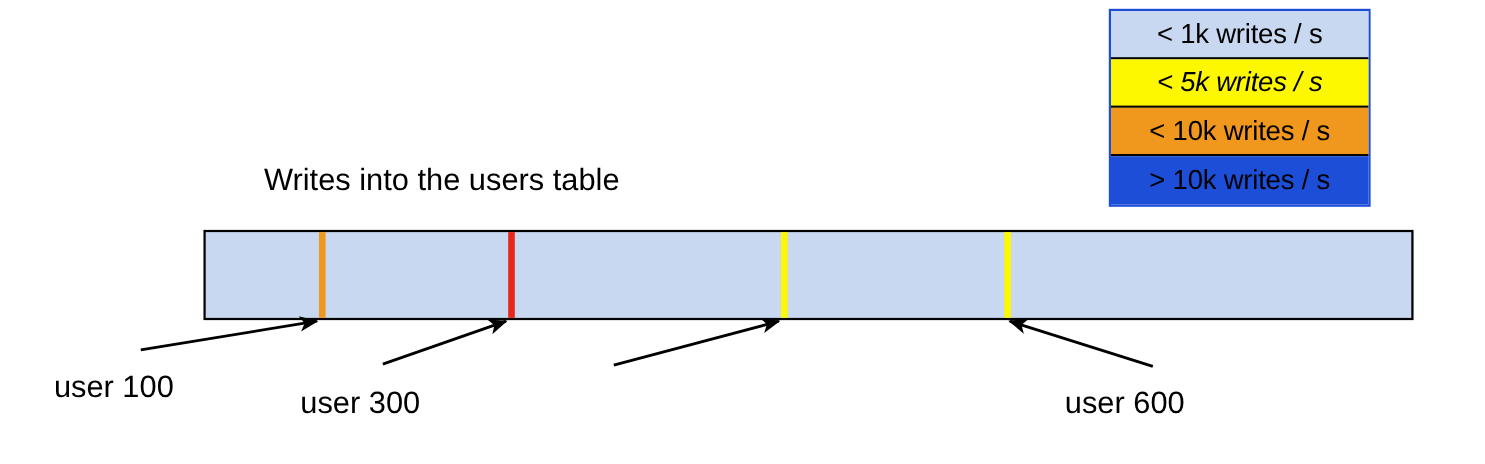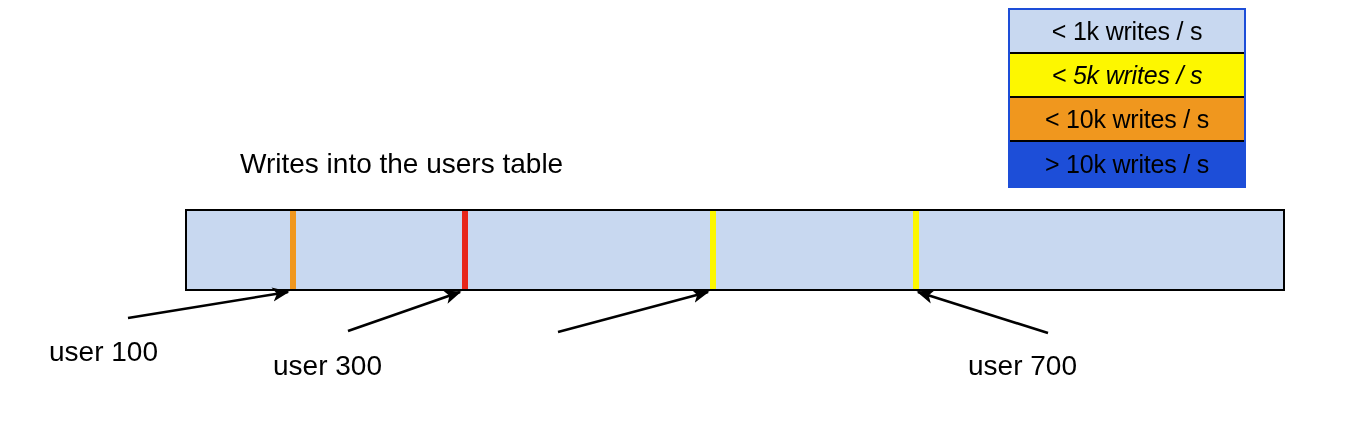--- a/index.html
+++ b/index.html
@@ -118,21 +118,21 @@
 
   <div id="bar" style="background: rgb(200, 216, 240); border-color: rgb(0, 0, 0);">
     <div class="bar-stripe" style="left: 103px; background: rgb(240, 151, 30);"></div>
     <div class="bar-stripe" style="left: 275px; background: rgb(232, 38, 26);"></div>
     <div class="bar-stripe" style="left: 523px; background: rgb(253, 247, 0);"></div>
     <div class="bar-stripe" style="left: 726px; background: rgb(253, 247, 0);"></div>
   </div>
 
   <div class="boundary-label" style="left: 49px; top: 338px;">user 100</div>
   <div class="boundary-label" style="left: 273px; top: 352px;">user 300</div>
-  <div class="boundary-label" style="left: 968px; top: 352px;">user 700</div>
+  <div class="boundary-label" style="left: 968px; top: 352px;">user 600</div>
 
   <svg id="arrows" viewBox="0 0 1350 422">
     <defs>
       <marker id="arrowhead" markerWidth="7" markerHeight="7" refX="6" refY="3.1" orient="auto" markerUnits="strokeWidth">
         <path d="M0,0.4 L6.6,3.1 L0,5.8 L1.7,3.1 Z" fill="#000000"></path>
       </marker>
     </defs>
     <line x1="128" y1="318" x2="288" y2="292" stroke="#000000" stroke-width="2.6" marker-end="url(#arrowhead)"></line>
     <line x1="348" y1="331" x2="460" y2="292" stroke="#000000" stroke-width="2.6" marker-end="url(#arrowhead)"></line>
     <line x1="558" y1="332" x2="708" y2="292" stroke="#000000" stroke-width="2.6" marker-end="url(#arrowhead)"></line>

